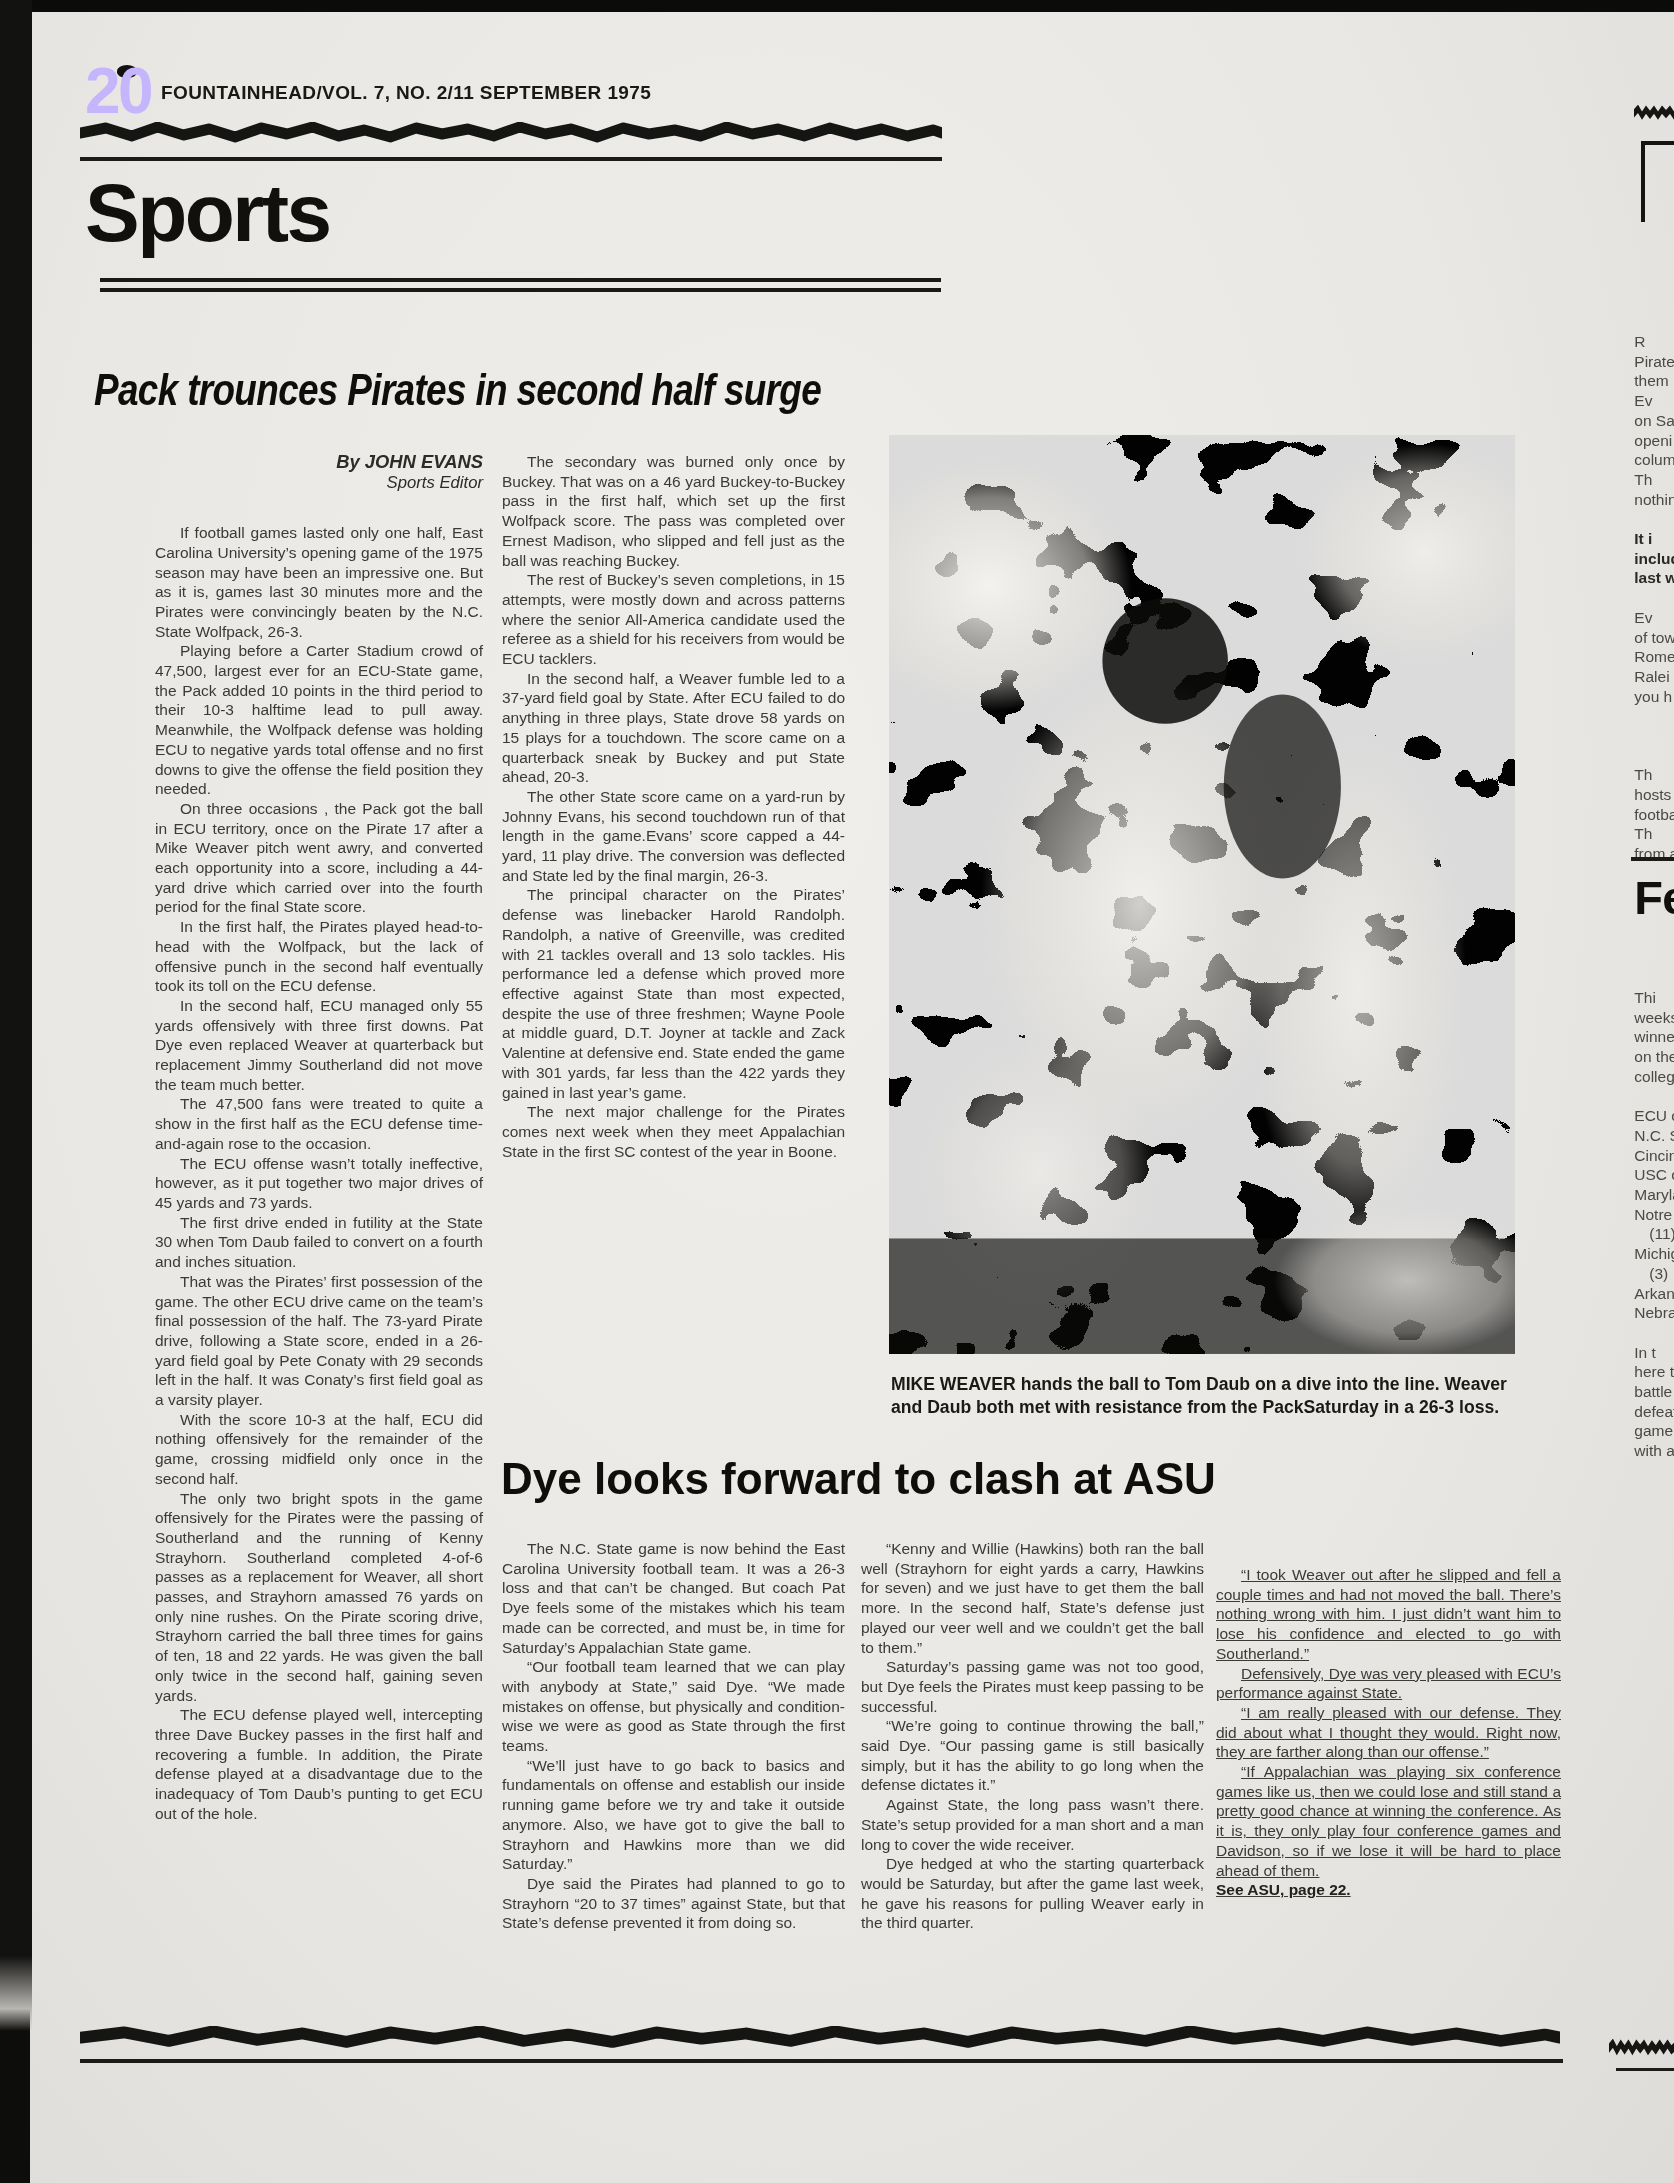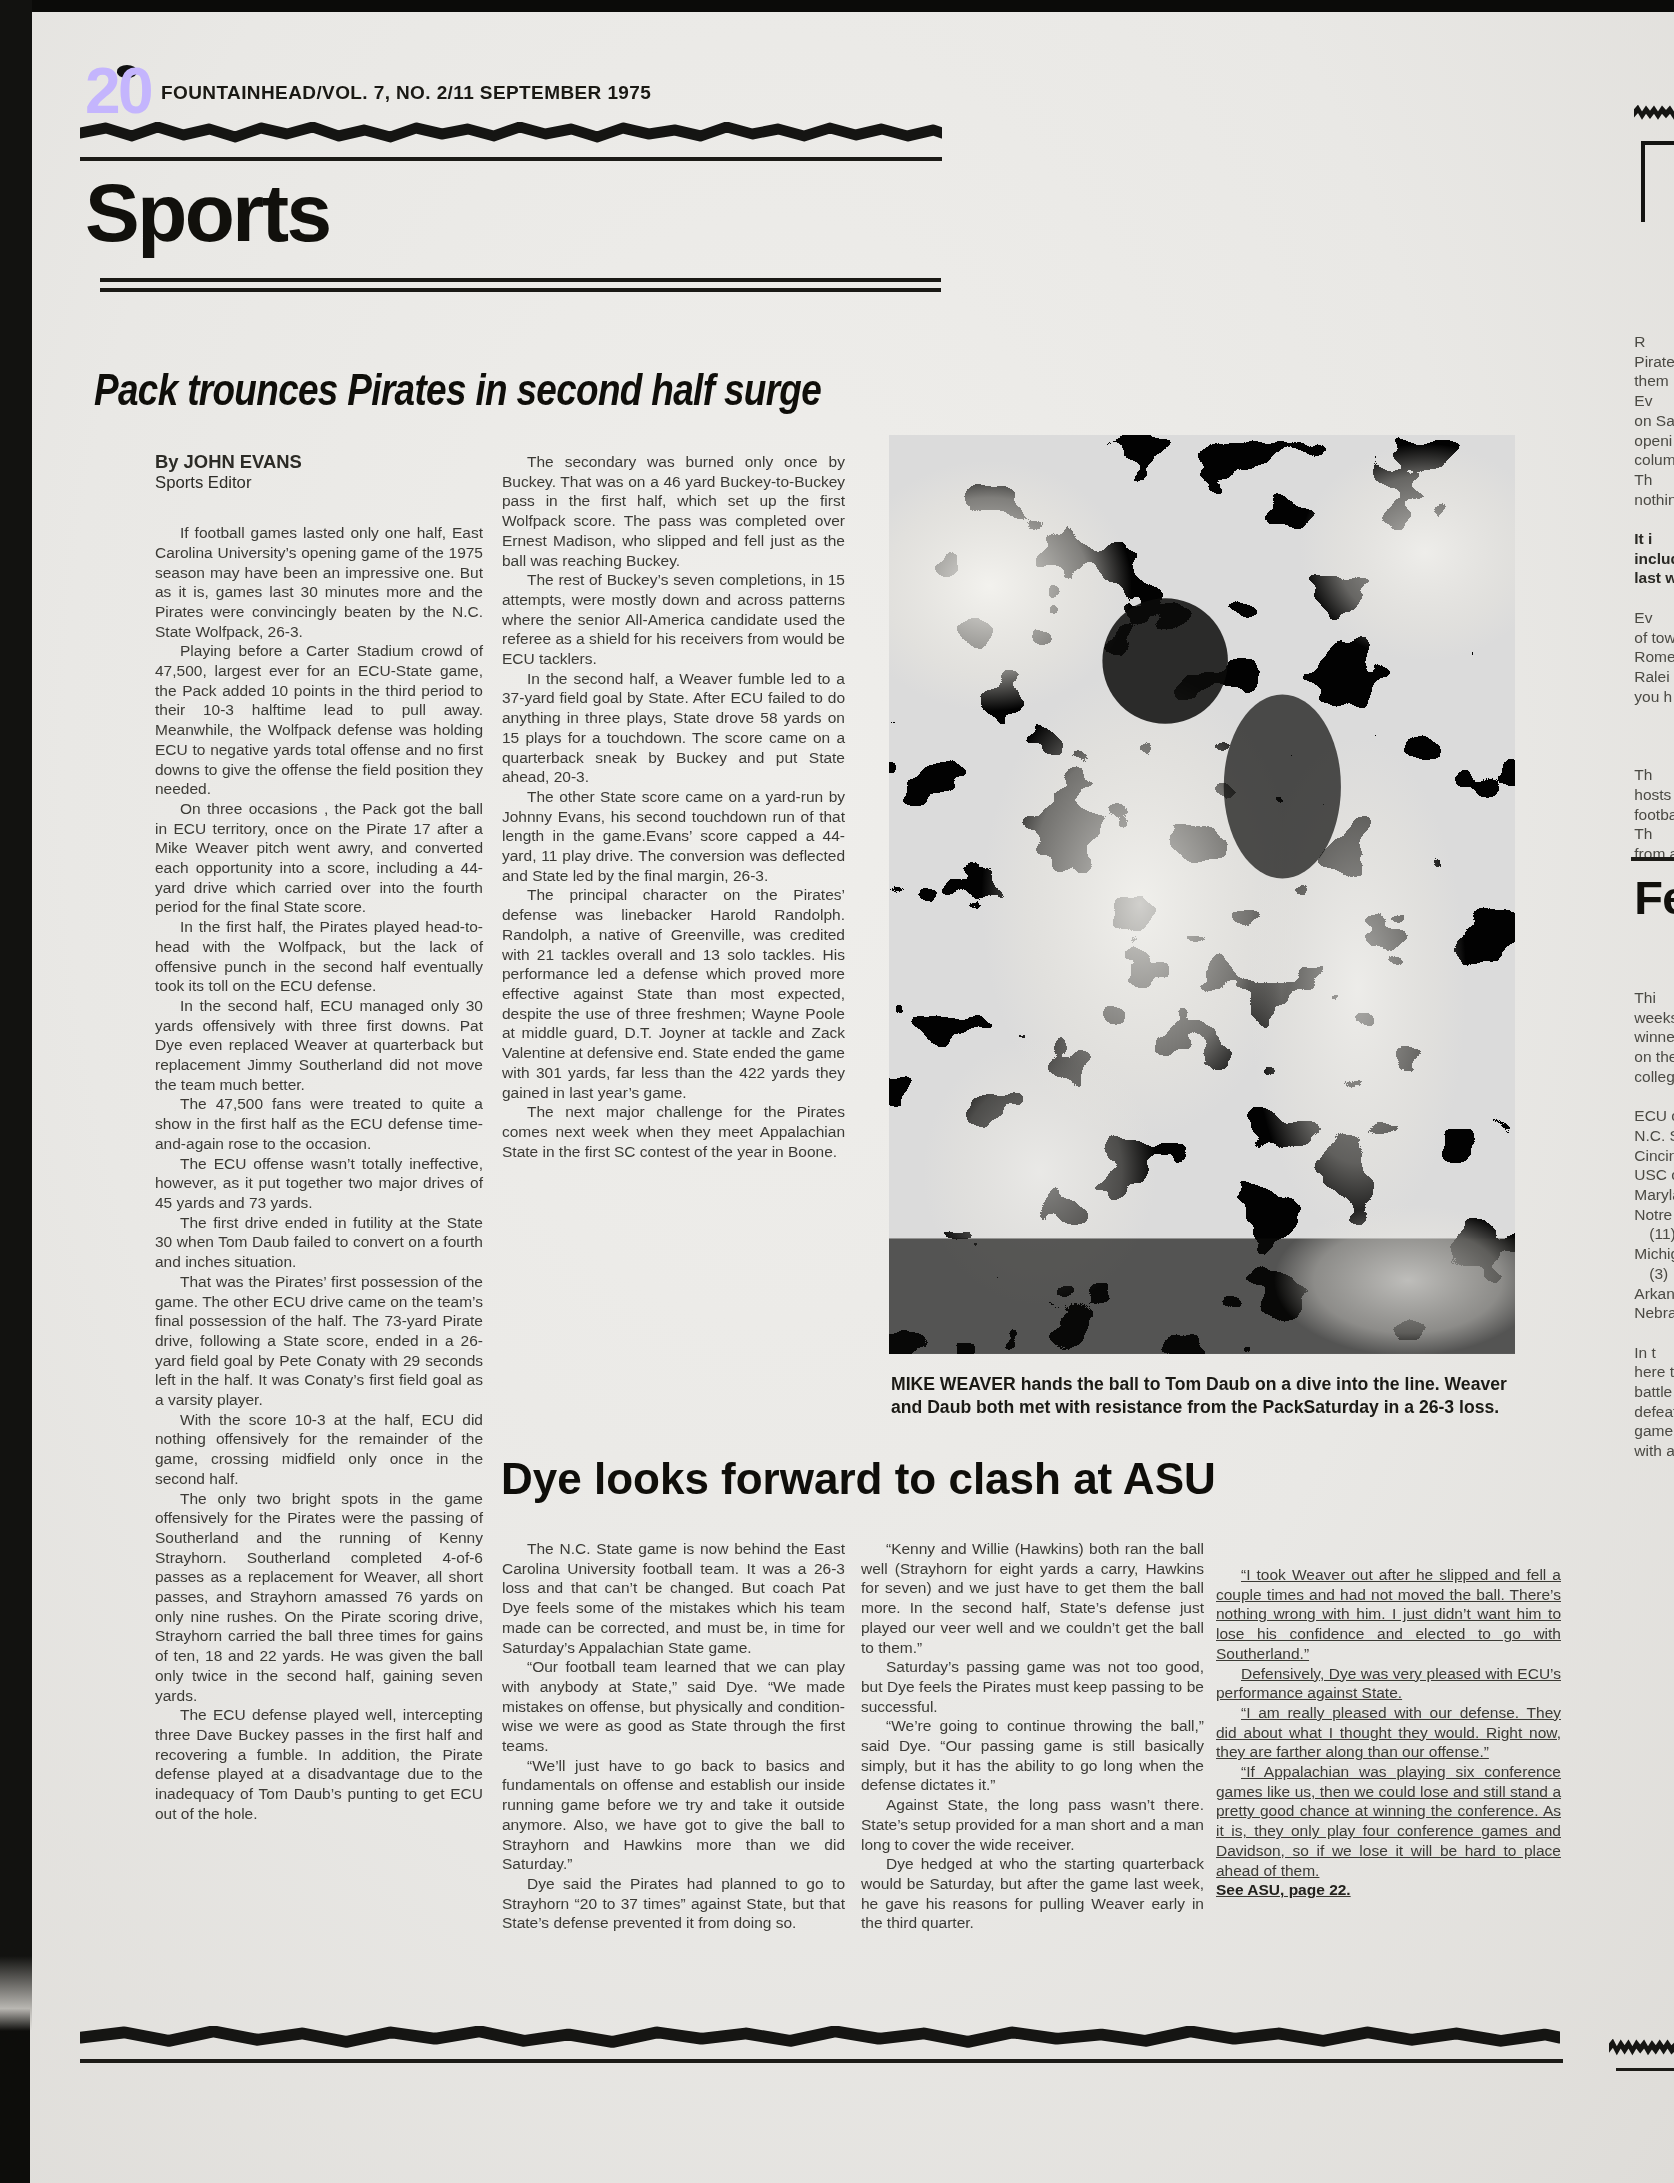--- a/index.html
+++ b/index.html
@@ -24,21 +24,21 @@
   .section-title{font-size:82px;font-weight:bold;letter-spacing:-2.5px;line-height:1;color:#11100c;}
   .dblrule div{height:4.2px;background:#1a1915;}
   .dblrule div + div{margin-top:5.9px;}
   .headline1{font-size:45px;font-weight:bold;font-style:italic;letter-spacing:-0.8px;
     white-space:nowrap;line-height:1;color:#0f0e0a;transform:scaleX(.82);transform-origin:left top;}
   .headline2{font-size:44px;font-weight:bold;letter-spacing:0;white-space:nowrap;
     line-height:1;color:#0f0e0a;}
   .col{font-size:15.5px;line-height:19.7px;color:#3b3a35;text-align:justify;}
   .col .para{margin:0;text-indent:25px;}
   .col .para.bold{font-weight:bold;text-indent:0;color:#23221d;}
-  .byline{text-align:left;margin-bottom:30px;color:#2c2b26;}
+  .byline{text-align:right;margin-bottom:30px;color:#2c2b26;font-style:italic;}
   .byline .by-name{font-weight:bold;font-size:18.4px;}
   .byline .by-title{font-size:16.7px;margin-top:1.7px;}
   .photo-frame{background:#0a0a08;overflow:hidden;}
   .caption{font-size:17.6px;font-weight:bold;line-height:22.6px;color:#1b1a15;text-align:left;}
   .sidestrip{position:absolute;left:1631px;top:0;width:45px;height:2183px;}
   .fragline{white-space:nowrap;font-size:15.5px;line-height:19.7px;color:#4a4943;}
   .fragline.bold{font-weight:bold;color:#2a2924;}
   .frag-head{font-size:47px;font-weight:bold;letter-spacing:-0.8px;line-height:1;color:#11100c;white-space:nowrap;}
   .cornerbox{border-left:4.2px solid #141412;border-top:4.2px solid #141412;}
   .regdot{background:#111;border-radius:50% 50% 45% 45%;}
@@ -71,21 +71,21 @@
 <div class="abs col" style="left:155px;top:452px;width:328px;">
   <div class="byline">
     <div class="by-name">By JOHN EVANS</div>
     <div class="by-title">Sports Editor</div>
   </div>
   <div>
       <p class="para">If football games lasted only one half, East Carolina University’s opening game of the 1975 season may have been an impressive one. But as it is, games last 30 minutes more and the Pirates were convincingly beaten by the N.C. State Wolfpack, 26-3.</p>
       <p class="para">Playing before a Carter Stadium crowd of 47,500, largest ever for an ECU-State game, the Pack added 10 points in the third period to their 10-3 halftime lead to pull away. Meanwhile, the Wolfpack defense was holding ECU to negative yards total offense and no first downs to give the offense the field position they needed.</p>
       <p class="para">On three occasions , the Pack got the ball in ECU territory, once on the Pirate 17 after a Mike Weaver pitch went awry, and converted each opportunity into a score, including a 44-yard drive which carried over into the fourth period for the final State score.</p>
       <p class="para">In the first half, the Pirates played head-to-head with the Wolfpack, but the lack of offensive punch in the second half eventually took its toll on the ECU defense.</p>
-      <p class="para">In the second half, ECU managed only 30 yards offensively with three first downs. Pat Dye even replaced Weaver at quarterback but replacement Jimmy Southerland did not move the team much better.</p>
+      <p class="para">In the second half, ECU managed only 55 yards offensively with three first downs. Pat Dye even replaced Weaver at quarterback but replacement Jimmy Southerland did not move the team much better.</p>
       <p class="para">The 47,500 fans were treated to quite a show in the first half as the ECU defense time-and-again rose to the occasion.</p>
       <p class="para">The ECU offense wasn’t totally ineffective, however, as it put together two major drives of 45 yards and 73 yards.</p>
       <p class="para">The first drive ended in futility at the State 30 when Tom Daub failed to convert on a fourth and inches situation.</p>
       <p class="para">That was the Pirates’ first possession of the game. The other ECU drive came on the team’s final possession of the half. The 73-yard Pirate drive, following a State score, ended in a 26-yard field goal by Pete Conaty with 29 seconds left in the half. It was Conaty’s first field goal as a varsity player.</p>
       <p class="para">With the score 10-3 at the half, ECU did nothing offensively for the remainder of the game, crossing midfield only once in the second half.</p>
       <p class="para">The only two bright spots in the game offensively for the Pirates were the passing of Southerland and the running of Kenny Strayhorn. Southerland completed 4-of-6 passes as a replacement for Weaver, all short passes, and Strayhorn amassed 76 yards on only nine rushes. On the Pirate scoring drive, Strayhorn carried the ball three times for gains of ten, 18 and 22 yards. He was given the ball only twice in the second half, gaining seven yards.</p>
       <p class="para">The ECU defense played well, intercepting three Dave Buckey passes in the first half and recovering a fumble. In addition, the Pirate defense played at a disadvantage due to the inadequacy of Tom Daub’s punting to get ECU out of the hole.</p>
     </div>
 </div>
 

